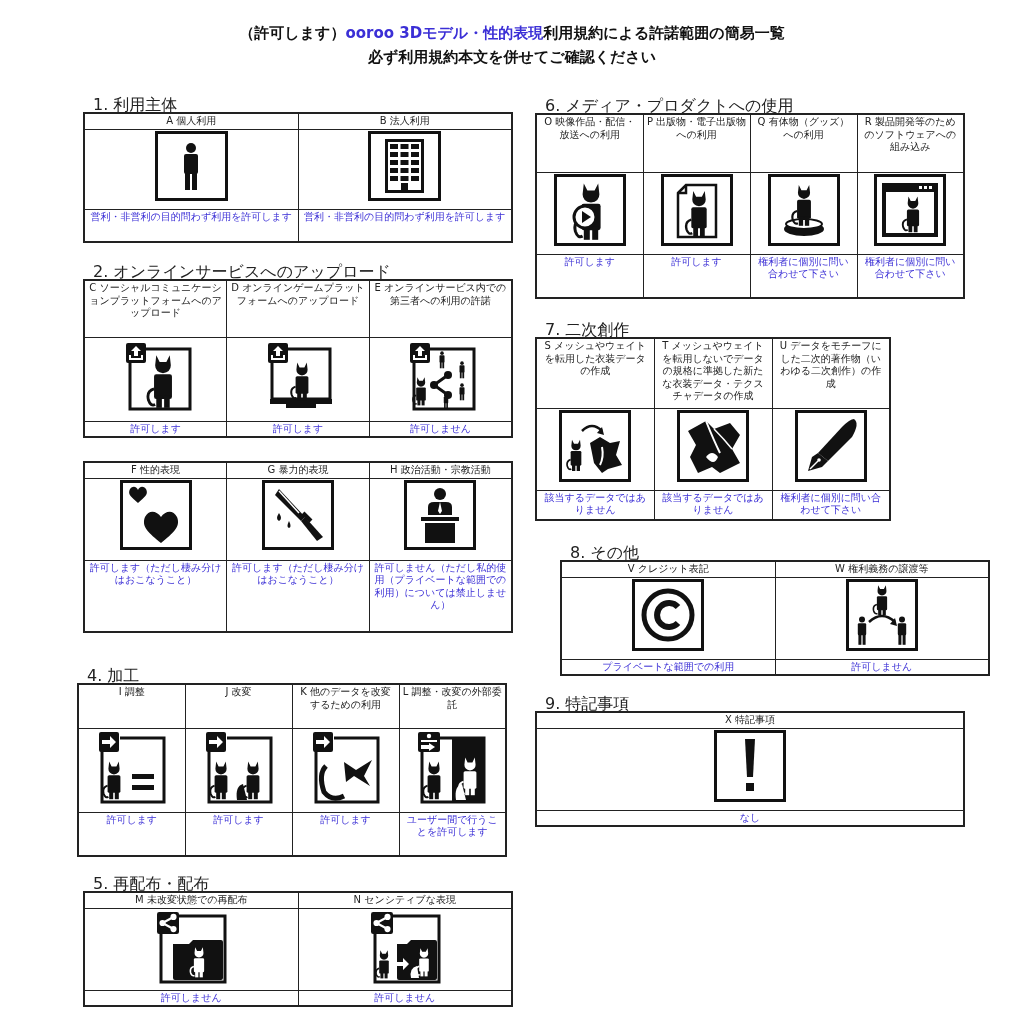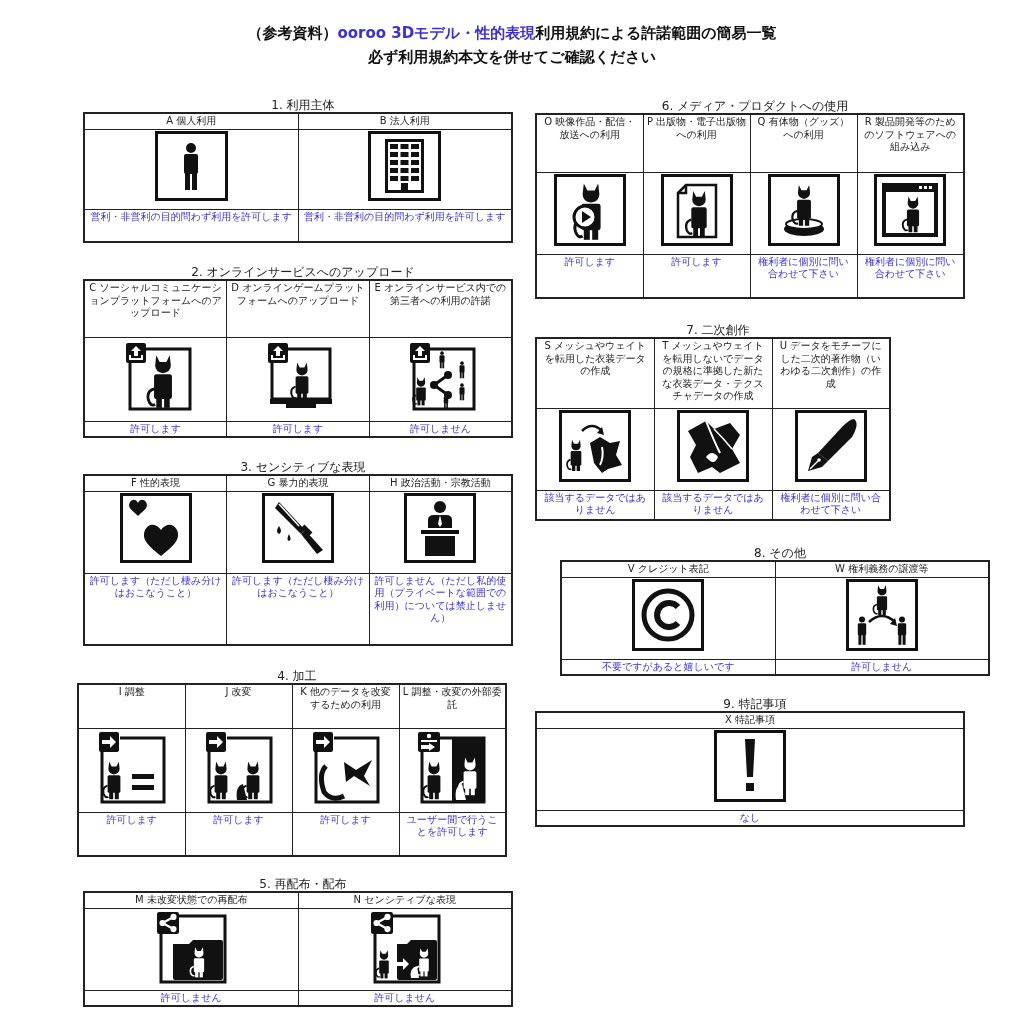--- a/index.html
+++ b/index.html
@@ -2,33 +2,33 @@
 <html><head>
 <meta charset="utf-8">
 <style>
   html,body{margin:0;padding:0;background:#fff;}
   body{width:1024px;height:1024px;position:relative;overflow:hidden;font-family:"DejaVu Sans",sans-serif;color:#111;}
   .title{position:absolute;left:0;width:1024px;text-align:center;font-weight:bold;font-size:15px;line-height:22px;}
   .title .blue{color:#3b2fd6;}
   .t1{top:22px;}
   .t2{top:46px;}
   .sec{position:absolute;}
-  .sec-label{font-size:12px;line-height:12px;height:13px;padding-left:10px;color:#222;text-align:center;}
+  .sec-label{font-size:16px;line-height:12px;height:13px;padding-left:10px;color:#222;}
   table.grid{border-collapse:collapse;width:100%;table-layout:fixed;border:2px solid #222;}
   table.grid td{border:1.5px solid #222;text-align:center;vertical-align:top;padding:1px 3px;font-size:10px;line-height:12.5px;}
   td.hdr{color:#222;}
   td.ico{vertical-align:middle;padding:4px 0;}
   td.ftr{color:#3b2fd6;}
   .icon-box{display:inline-block;border:3px solid #111;background:#fff;position:relative;box-sizing:border-box;}
   svg{display:block;}
 </style>
 </head>
 <body>
 
-<div class="title t1"><span>（参考資料）</span><span class="blue">ooroo 3Dモデル・性的表現</span><span>利用規約による許諾範囲の簡易一覧</span></div>
+<div class="title t1"><span>（許可します）</span><span class="blue">ooroo 3Dモデル・性的表現</span><span>利用規約による許諾範囲の簡易一覧</span></div>
 <div class="title t2">必ず利用規約本文を併せてご確認ください</div>
 
 <svg width="0" height="0" style="position:absolute">
   <defs>
     <symbol id="cat" viewBox="0 0 30 50">
       <path d="M9 2 L12 8 L18 8 L21 2 L22 11 Q22 17 15 18 Q8 17 8 11 Z" fill="currentColor"></path>
       <rect x="7" y="19" width="16" height="22" rx="2" fill="currentColor"></rect>
       <rect x="9" y="38" width="5" height="11" fill="currentColor"></rect>
       <rect x="16" y="38" width="5" height="11" fill="currentColor"></rect>
       <path d="M7 32 Q0 34 2 42 Q4 48 8 46" stroke="currentColor" stroke-width="2.5" fill="none"></path>
@@ -160,21 +160,20 @@
     <tr style="height:15px;">
       <td class="ftr">許可します</td>
       <td class="ftr">許可します</td>
       <td class="ftr">許可しません</td>
     </tr>
   </tbody>
     </table>
 </div>
 
 <div class="sec" style="left:83px;top:461px;width:430px;">
-  <div class="sec-label">3. センシティブな表現</div>
   <table class="grid">
     <tbody>
         <tr>
       <td class="hdr">F 性的表現</td>
       <td class="hdr">G 暴力的表現</td>
       <td class="hdr">H 政治活動・宗教活動</td>
     </tr>
     <tr style="height:82px;">
       <td class="ico">
         <div class="icon-box" style="width:72px;height:70px;">
@@ -462,21 +461,21 @@
             <use href="#cat" x="23" y="2" width="20" height="32" style="color:#111"></use>
             <path d="M20 40 Q33 28 46 40" stroke="#111" stroke-width="2.5" fill="none"></path>
             <path d="M46 36 L48 44 L41 42 Z" fill="#111"></path>
             <use href="#person" x="6" y="34" width="14" height="30" style="color:#111"></use>
             <use href="#person" x="46" y="34" width="14" height="30" style="color:#111"></use>
           </svg>
         </div>
       </td>
     </tr>
     <tr>
-      <td class="ftr">不要ですがあると嬉しいです</td>
+      <td class="ftr">プライベートな範囲での利用</td>
       <td class="ftr">許可しません</td>
     </tr>
   </tbody>
     </table>
 </div>
 
 <div class="sec" style="left:535px;top:698px;width:430px;">
   <div class="sec-label">9. 特記事項</div>
   <table class="grid">
     <tbody>

